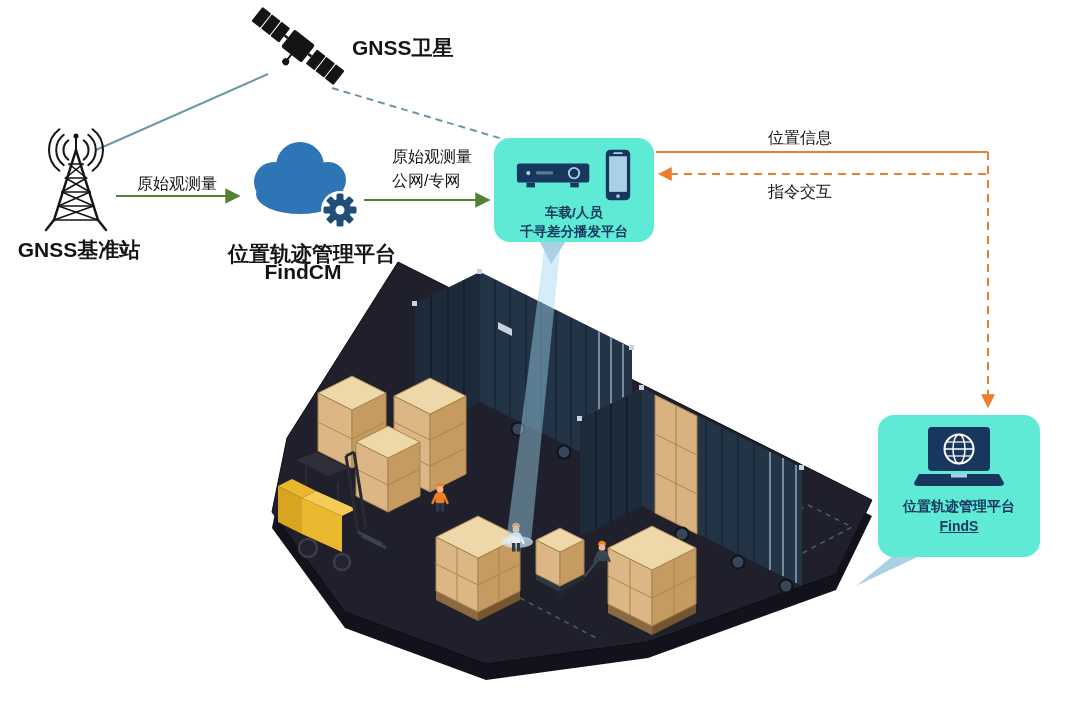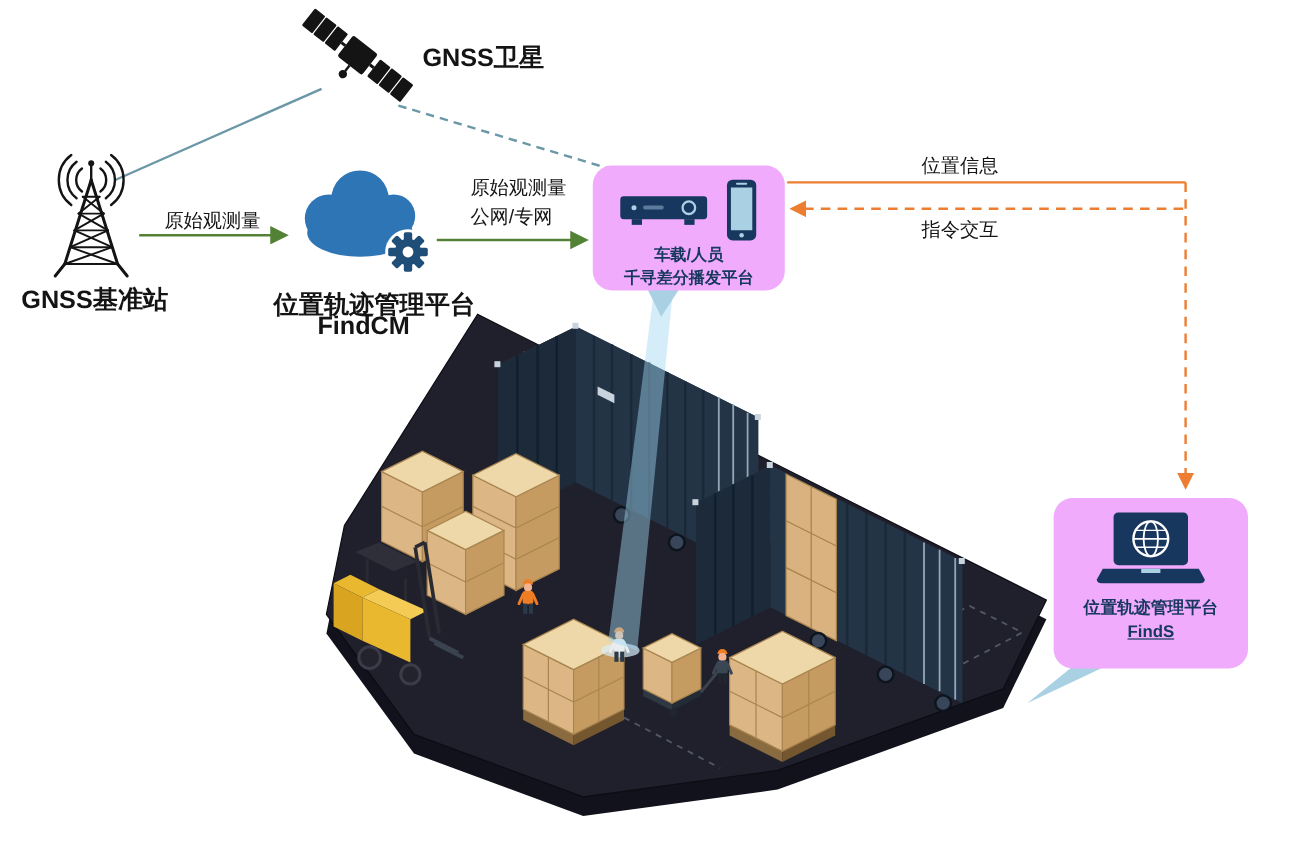--- a/index.html
+++ b/index.html
@@ -3,21 +3,21 @@
 <meta charset="utf-8">
 <style>
   html,body{margin:0;padding:0;background:#fff;}
   .stage{position:relative;width:1080px;height:701px;background:#ffffff;overflow:hidden;
          font-family:"Liberation Sans","DejaVu Sans",sans-serif;color:#1a1a1a;}
   .layer{position:absolute;left:0;top:0;}
   .abs{position:absolute;}
   .lbl{position:absolute;font-size:16px;color:#141414;white-space:nowrap;}
   .cap{font-weight:600;font-size:21px;}
   .center{text-align:center;}
-  .panel{position:absolute;background:#f0abfc;border-radius:16px;display:flex;flex-direction:column;
+  .panel{position:absolute;background:#5eead4;border-radius:16px;display:flex;flex-direction:column;
          align-items:center;justify-content:flex-start;}
   .panel .t{color:#17375e;font-weight:700;font-size:13.5px;line-height:1.4;}
   .panel .t.big{font-size:14px;}
   .finds{text-decoration:underline;text-align:center;}
   .dev-row{display:flex;align-items:center;gap:8px;margin-top:8px;height:58px;}
 </style>
 </head>
 <body>
 
 <div class="stage">

